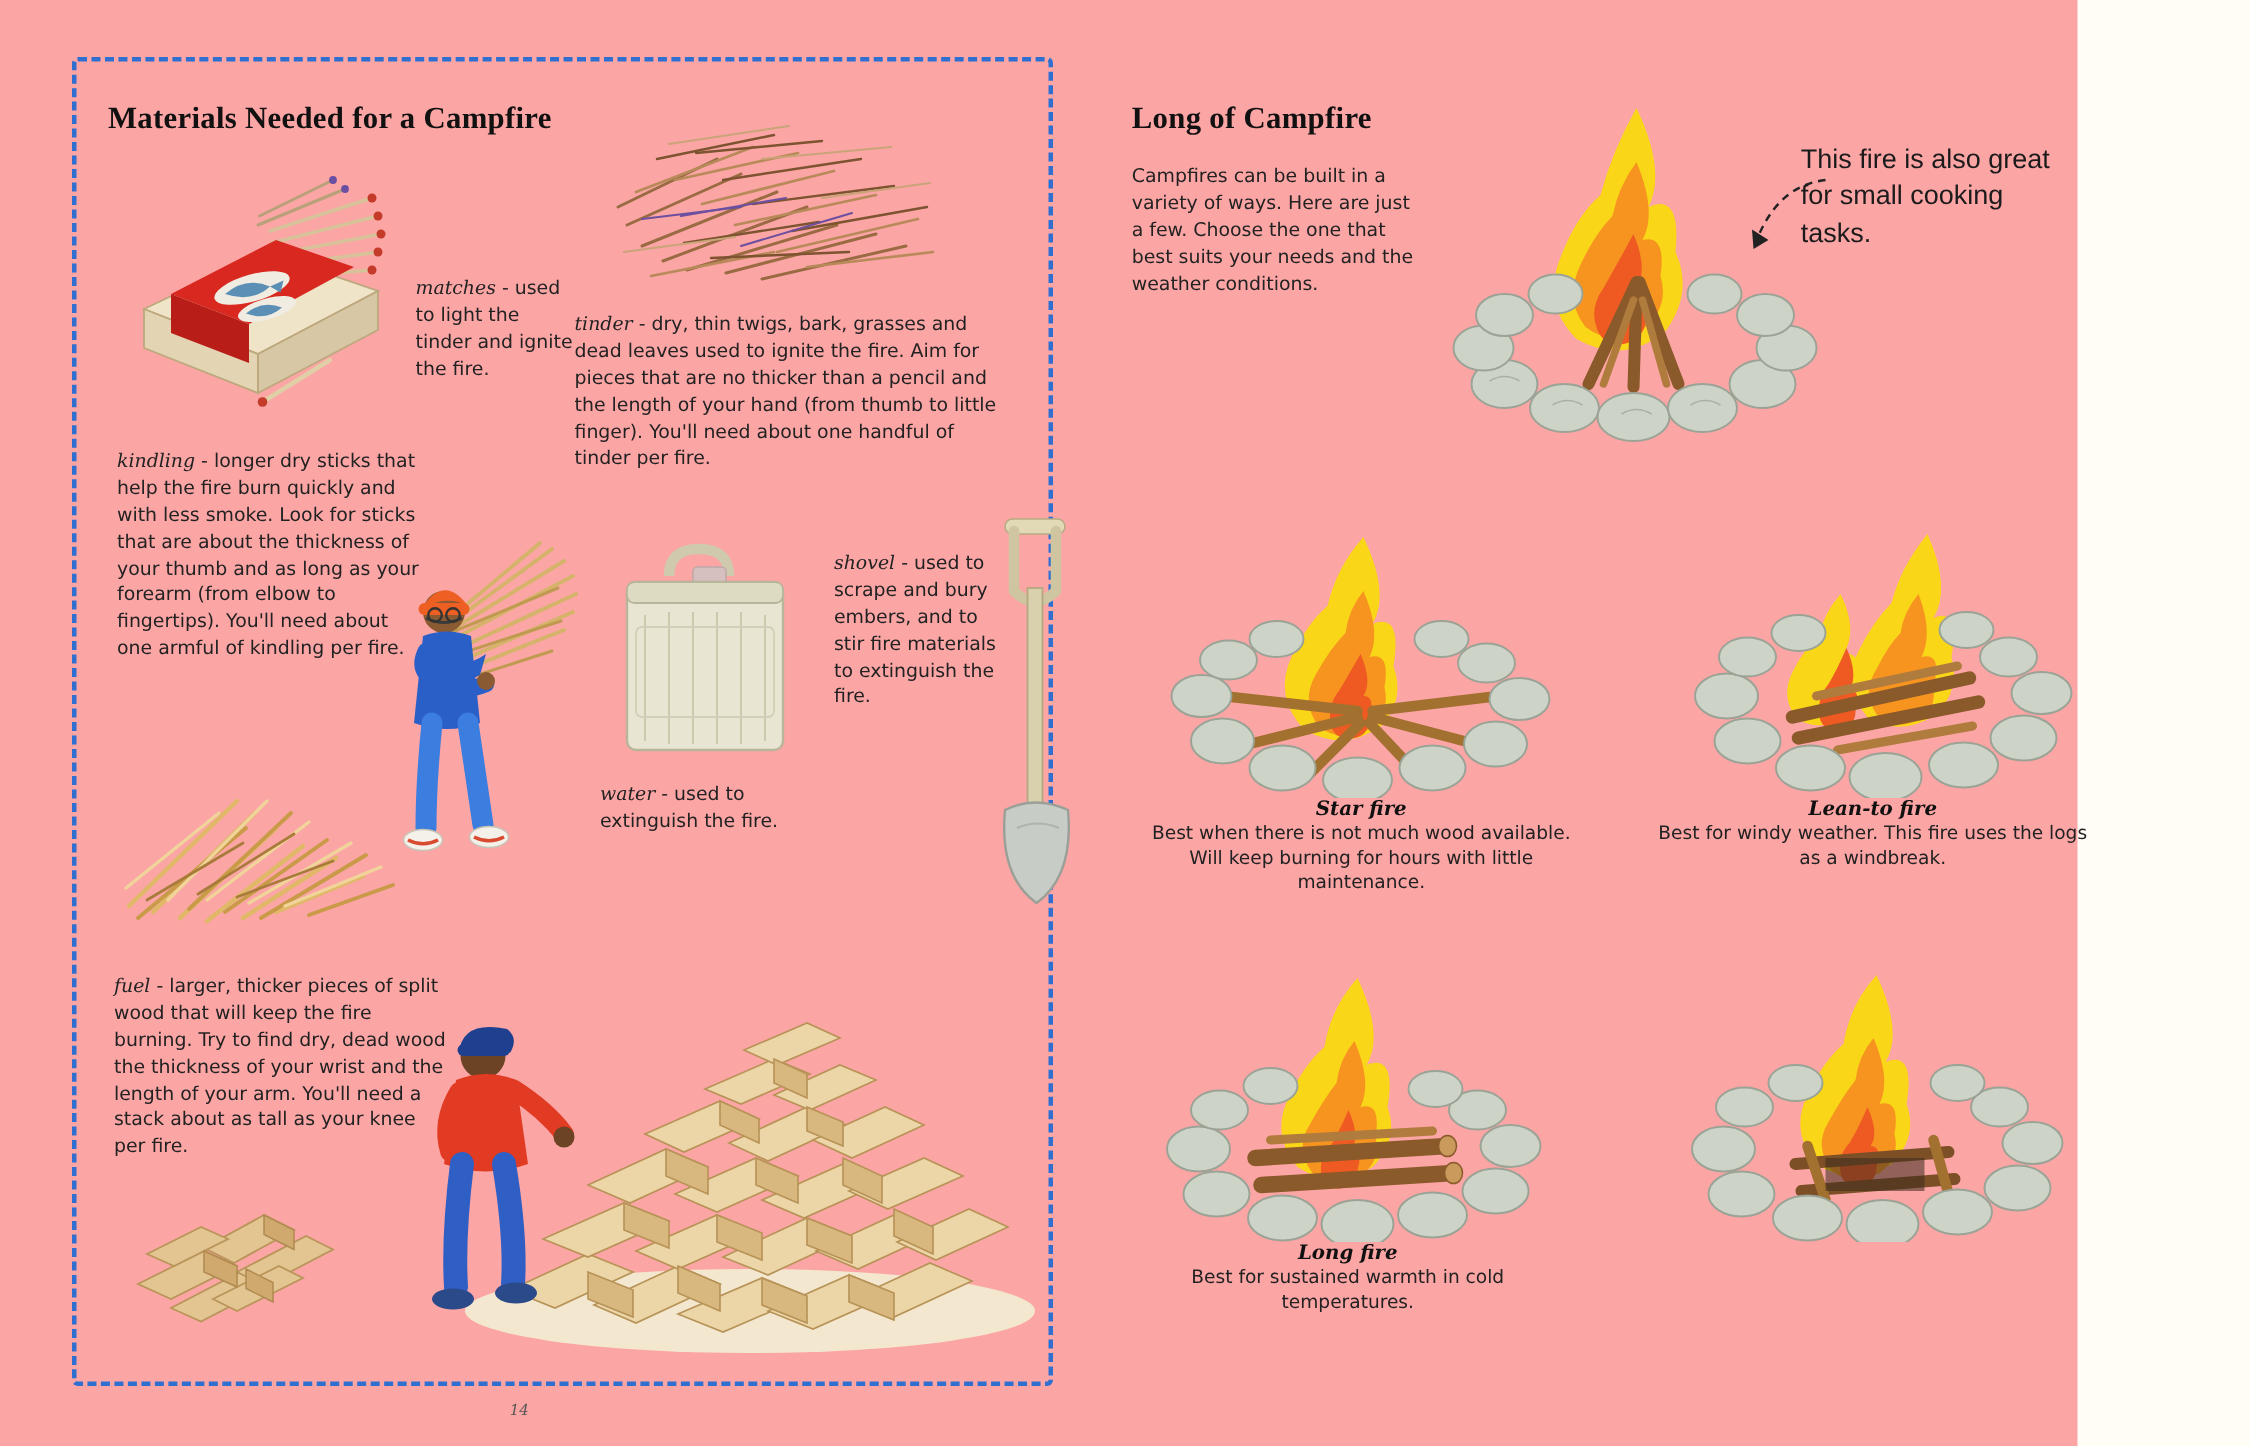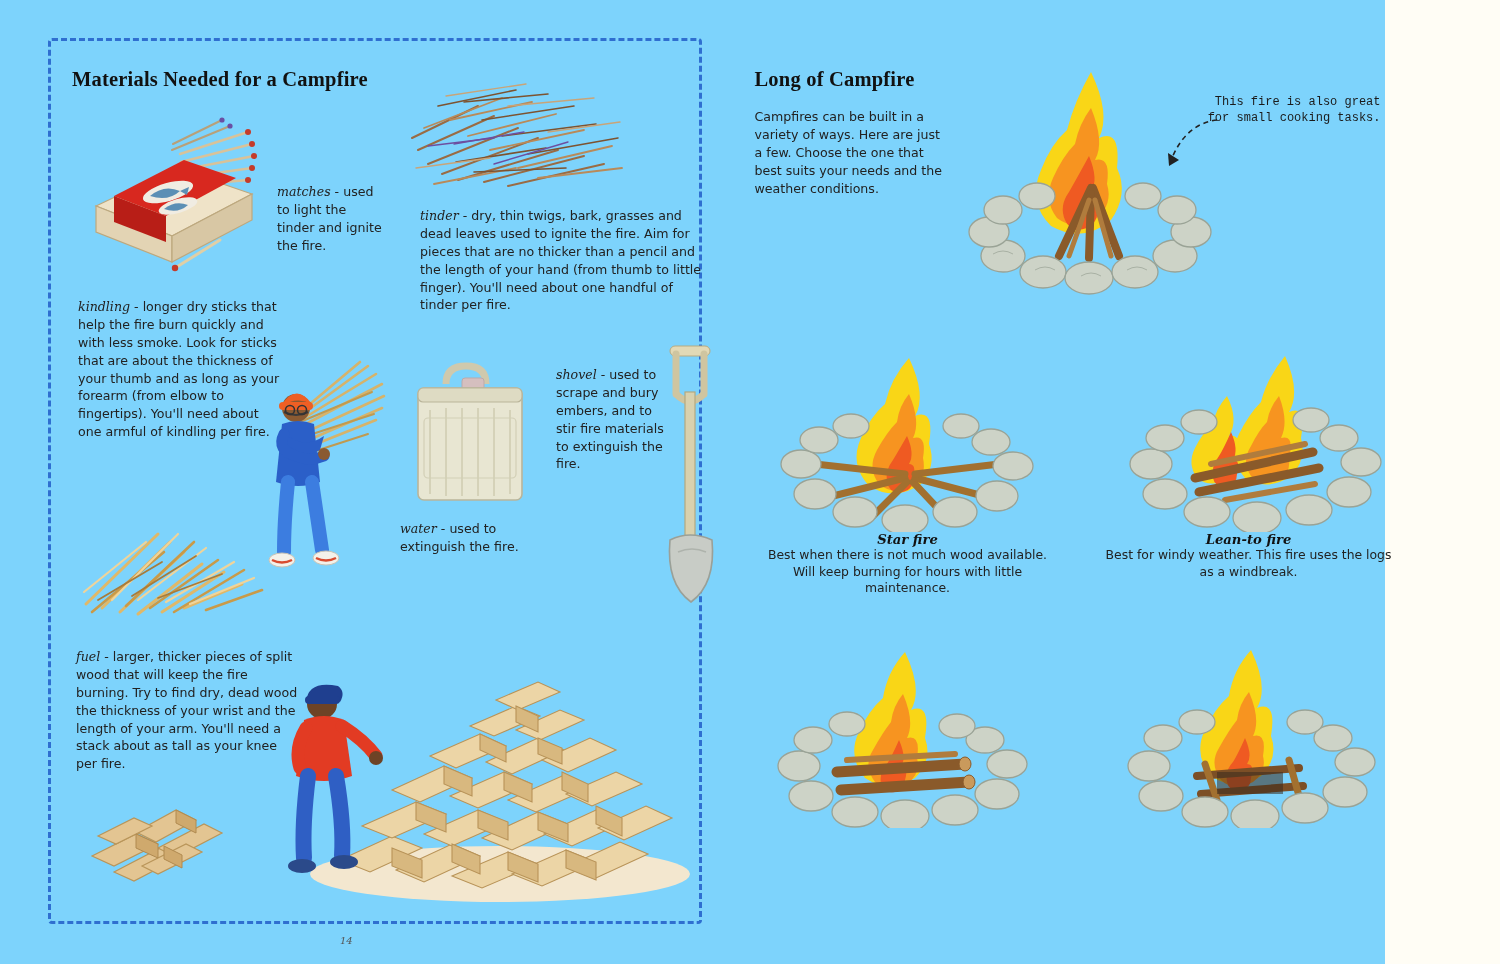--- a/index.html
+++ b/index.html
@@ -12,21 +12,21 @@
     height: 964px;
     font-family: "Liberation Serif", serif;
     color: #1b1b1b;
     overflow: hidden;
     position: relative;
   }
   .spread {
     position: relative;
     width: 1385px;
     height: 964px;
-    background: #7dd3fc;
+    background: #fca5a5;
     display: flex;
   }
   .page {
     position: relative;
     box-sizing: border-box;
   }
   .page-left {
     width: 750px;
     height: 964px;
   }
@@ -94,30 +94,30 @@
     text-align: center;
     left: 0;
   }
 
   .abs { position: absolute; }
 
   
   .illus { position: absolute; }
 
   .note-hand {
-    font-family: Liberation Mono, monospace;
-    font-size: 12px;
+    font-family: Liberation Sans, sans-serif;
+    font-size: 18px;
     line-height: 1.35;
-    text-align: right;
+    text-align: left;
     color: #1b1b1b;
   }
 
   
   #matches-text { left: 277px; top: 183px; width: 110px; }
-  #tinder-text  { left: 420px; top: 207px; width: 285px; }
+  #tinder-text  { left: 383px; top: 207px; width: 285px; }
   #kindling-text{ left: 78px;  top: 298px; width: 205px; }
   #shovel-text  { left: 556px; top: 366px; width: 110px; }
   #water-text   { left: 400px; top: 520px; width: 145px; }
   #fuel-text    { left: 76px;  top: 648px; width: 225px; }
 
   .fig { position: absolute; }
   .fig .cap { position: absolute; left: 0; width: 100%; }
 
   svg { display: block; }
 </style>
@@ -576,20 +576,24 @@
           <ellipse cx="156" cy="168" rx="24" ry="16"></ellipse>
           <ellipse cx="206" cy="162" rx="23" ry="15"></ellipse>
           <ellipse cx="248" cy="146" rx="22" ry="15"></ellipse>
           <ellipse cx="258" cy="116" rx="20" ry="14"></ellipse>
           <ellipse cx="236" cy="92" rx="19" ry="13"></ellipse>
           <ellipse cx="64" cy="92" rx="19" ry="13"></ellipse>
           <ellipse cx="98" cy="76" rx="18" ry="12"></ellipse>
           <ellipse cx="208" cy="78" rx="18" ry="12"></ellipse>
         </g>
       </svg>
+      <div class="cap" style="top:180px;">
+        <div class="caption-title">Long fire</div>
+        <div class="caption-body">Best for sustained warmth in cold temperatures.</div>
+      </div>
     </div>
 
     <div class="fig" style="left:400px; top:648px; width:300px; height:260px;">
       <svg width="300" height="180" viewBox="0 0 300 180">
         <path d="M158 2 q18 38 6 58 q20 -8 14 28 q8 22 -10 40 q-26 16 -50 0 q-18 -22 -6 -46 q10 -22 24 -34 q4 -26 22 -46 Z" fill="#f9d617"></path>
         <path d="M156 44 q12 28 4 44 q14 -4 10 20 q4 16 -10 26 q-20 10 -32 -2 q-12 -16 -2 -32 q10 -18 18 -28 q2 -16 12 -28 Z" fill="#f79420"></path>
         <path d="M152 90 q8 18 2 26 q8 0 4 14 q0 10 -10 12 q-12 2 -14 -8 q-2 -12 6 -20 q5 -8 12 -24 Z" fill="#ef5a22"></path>
 
         <g stroke="#7c4f26" stroke-width="8" stroke-linecap="round">
           <line x1="104" y1="128" x2="206" y2="120"></line>

